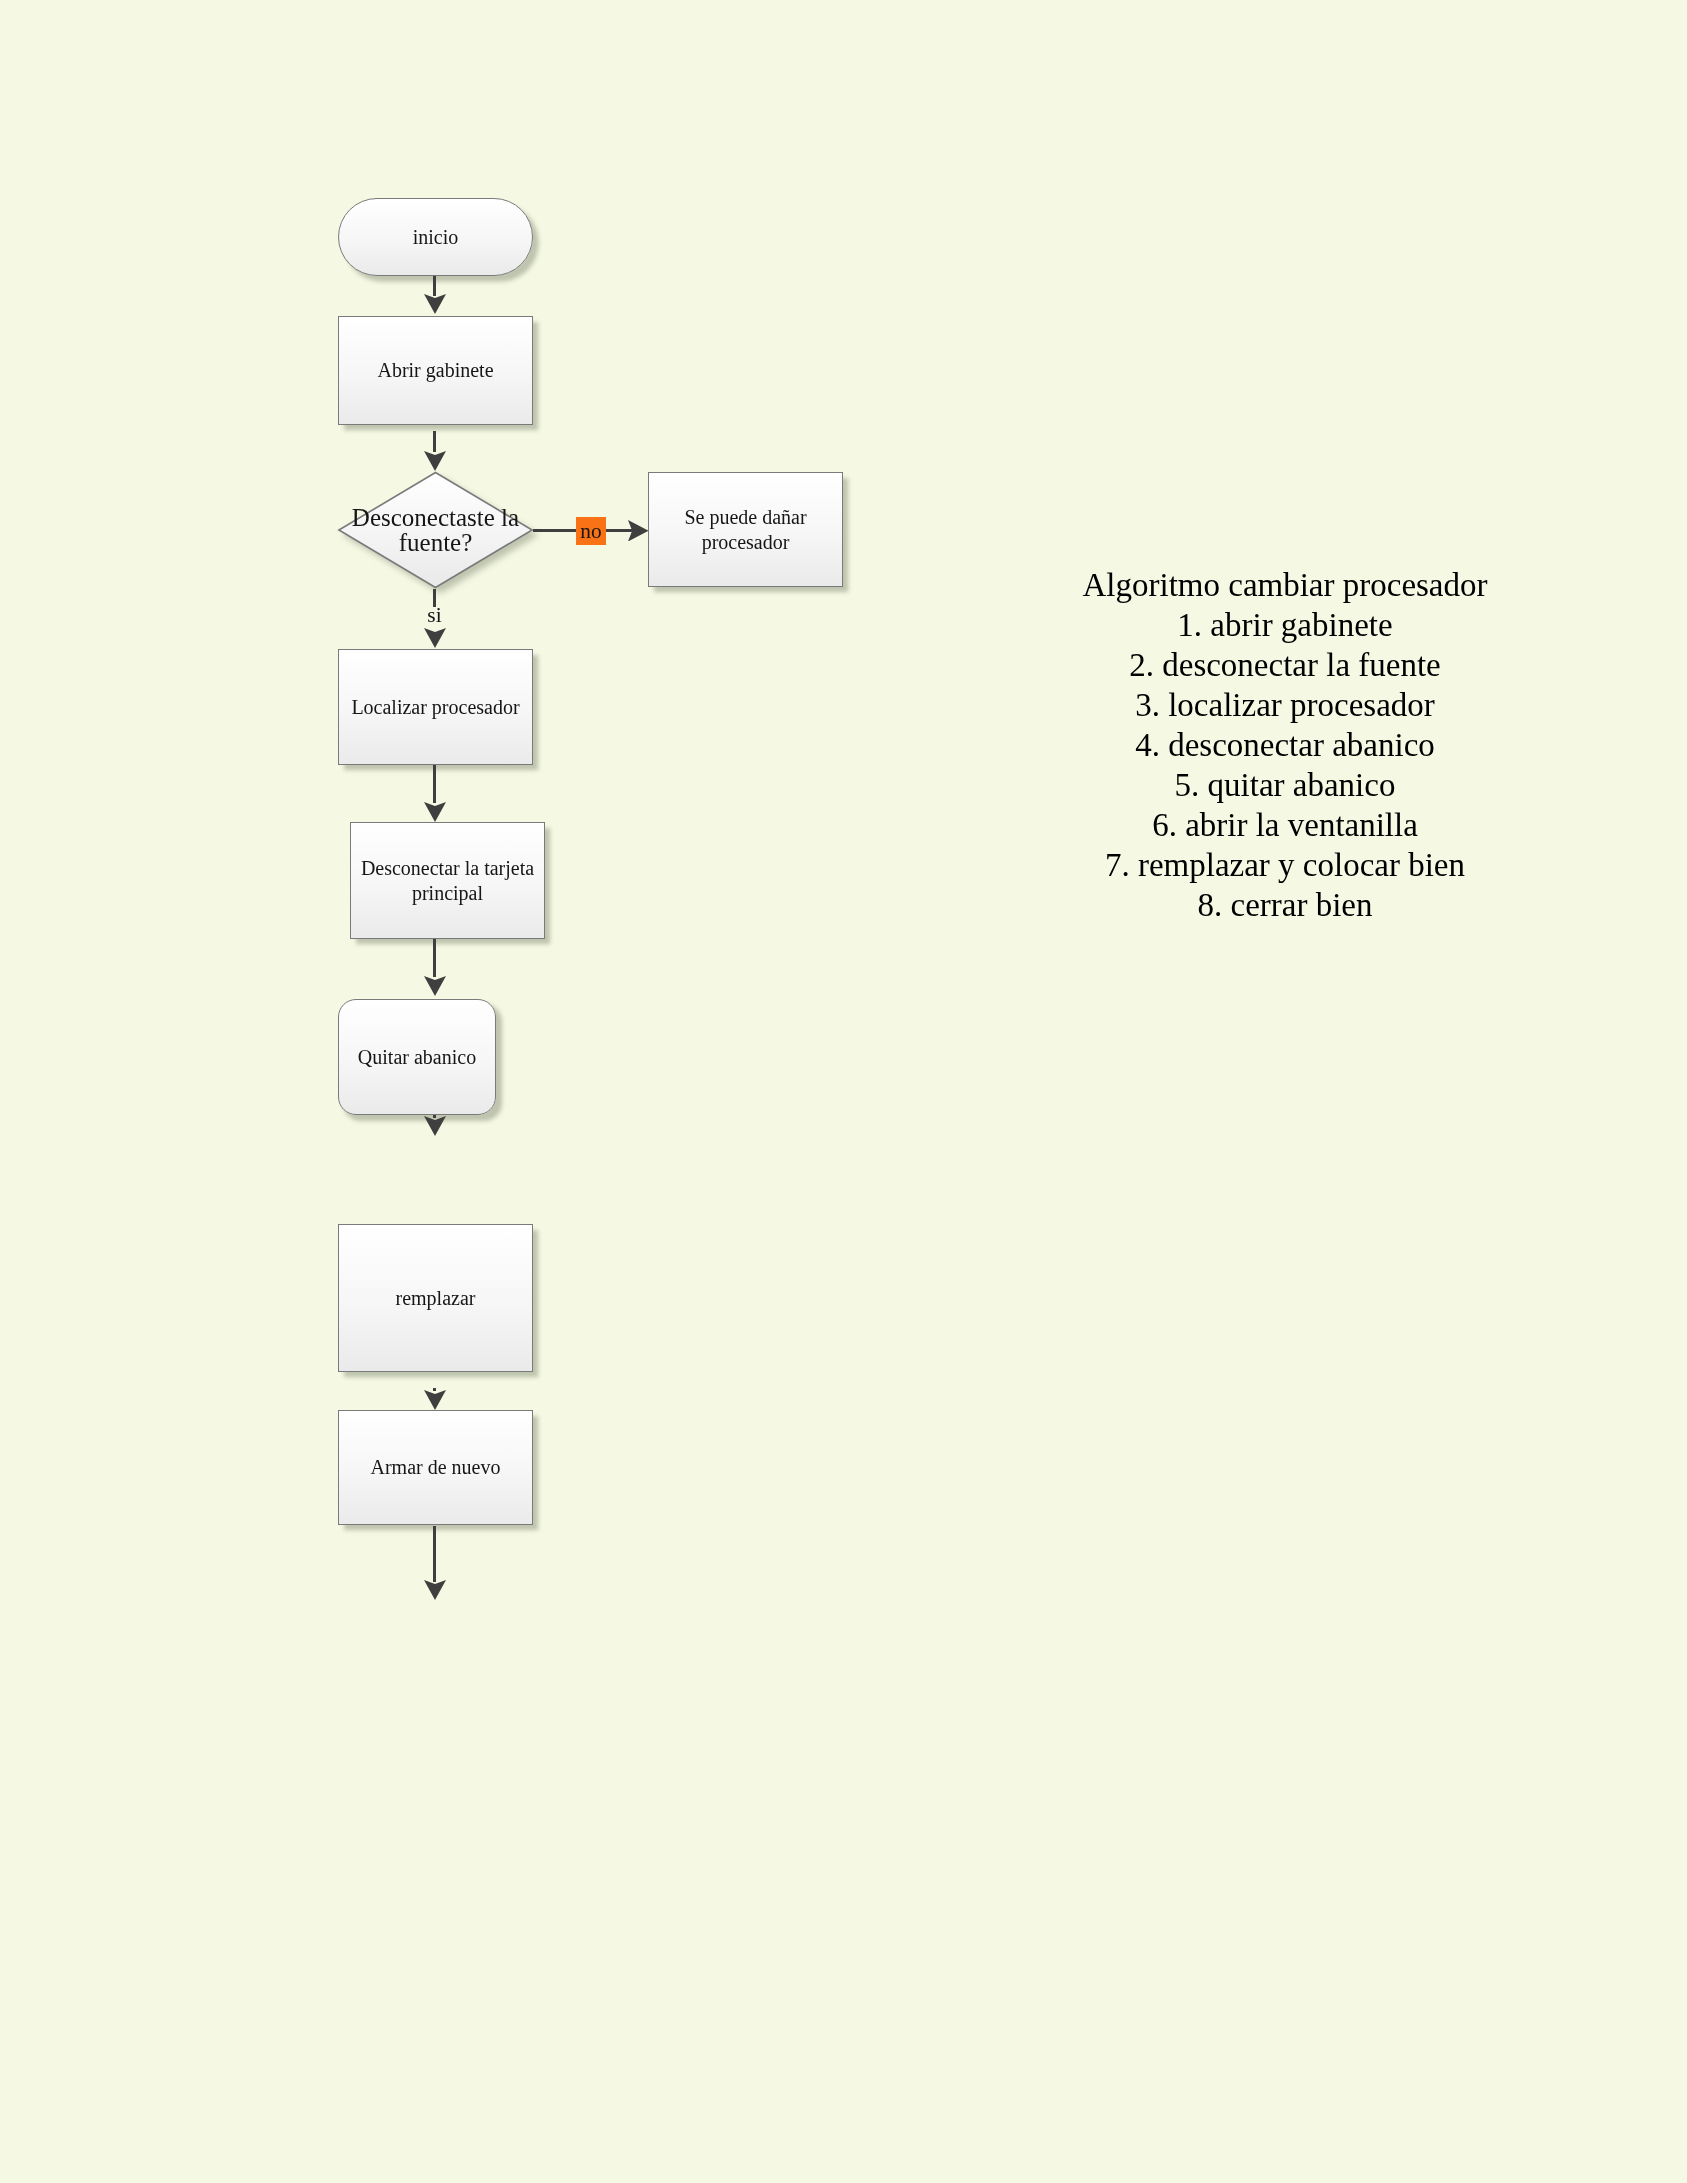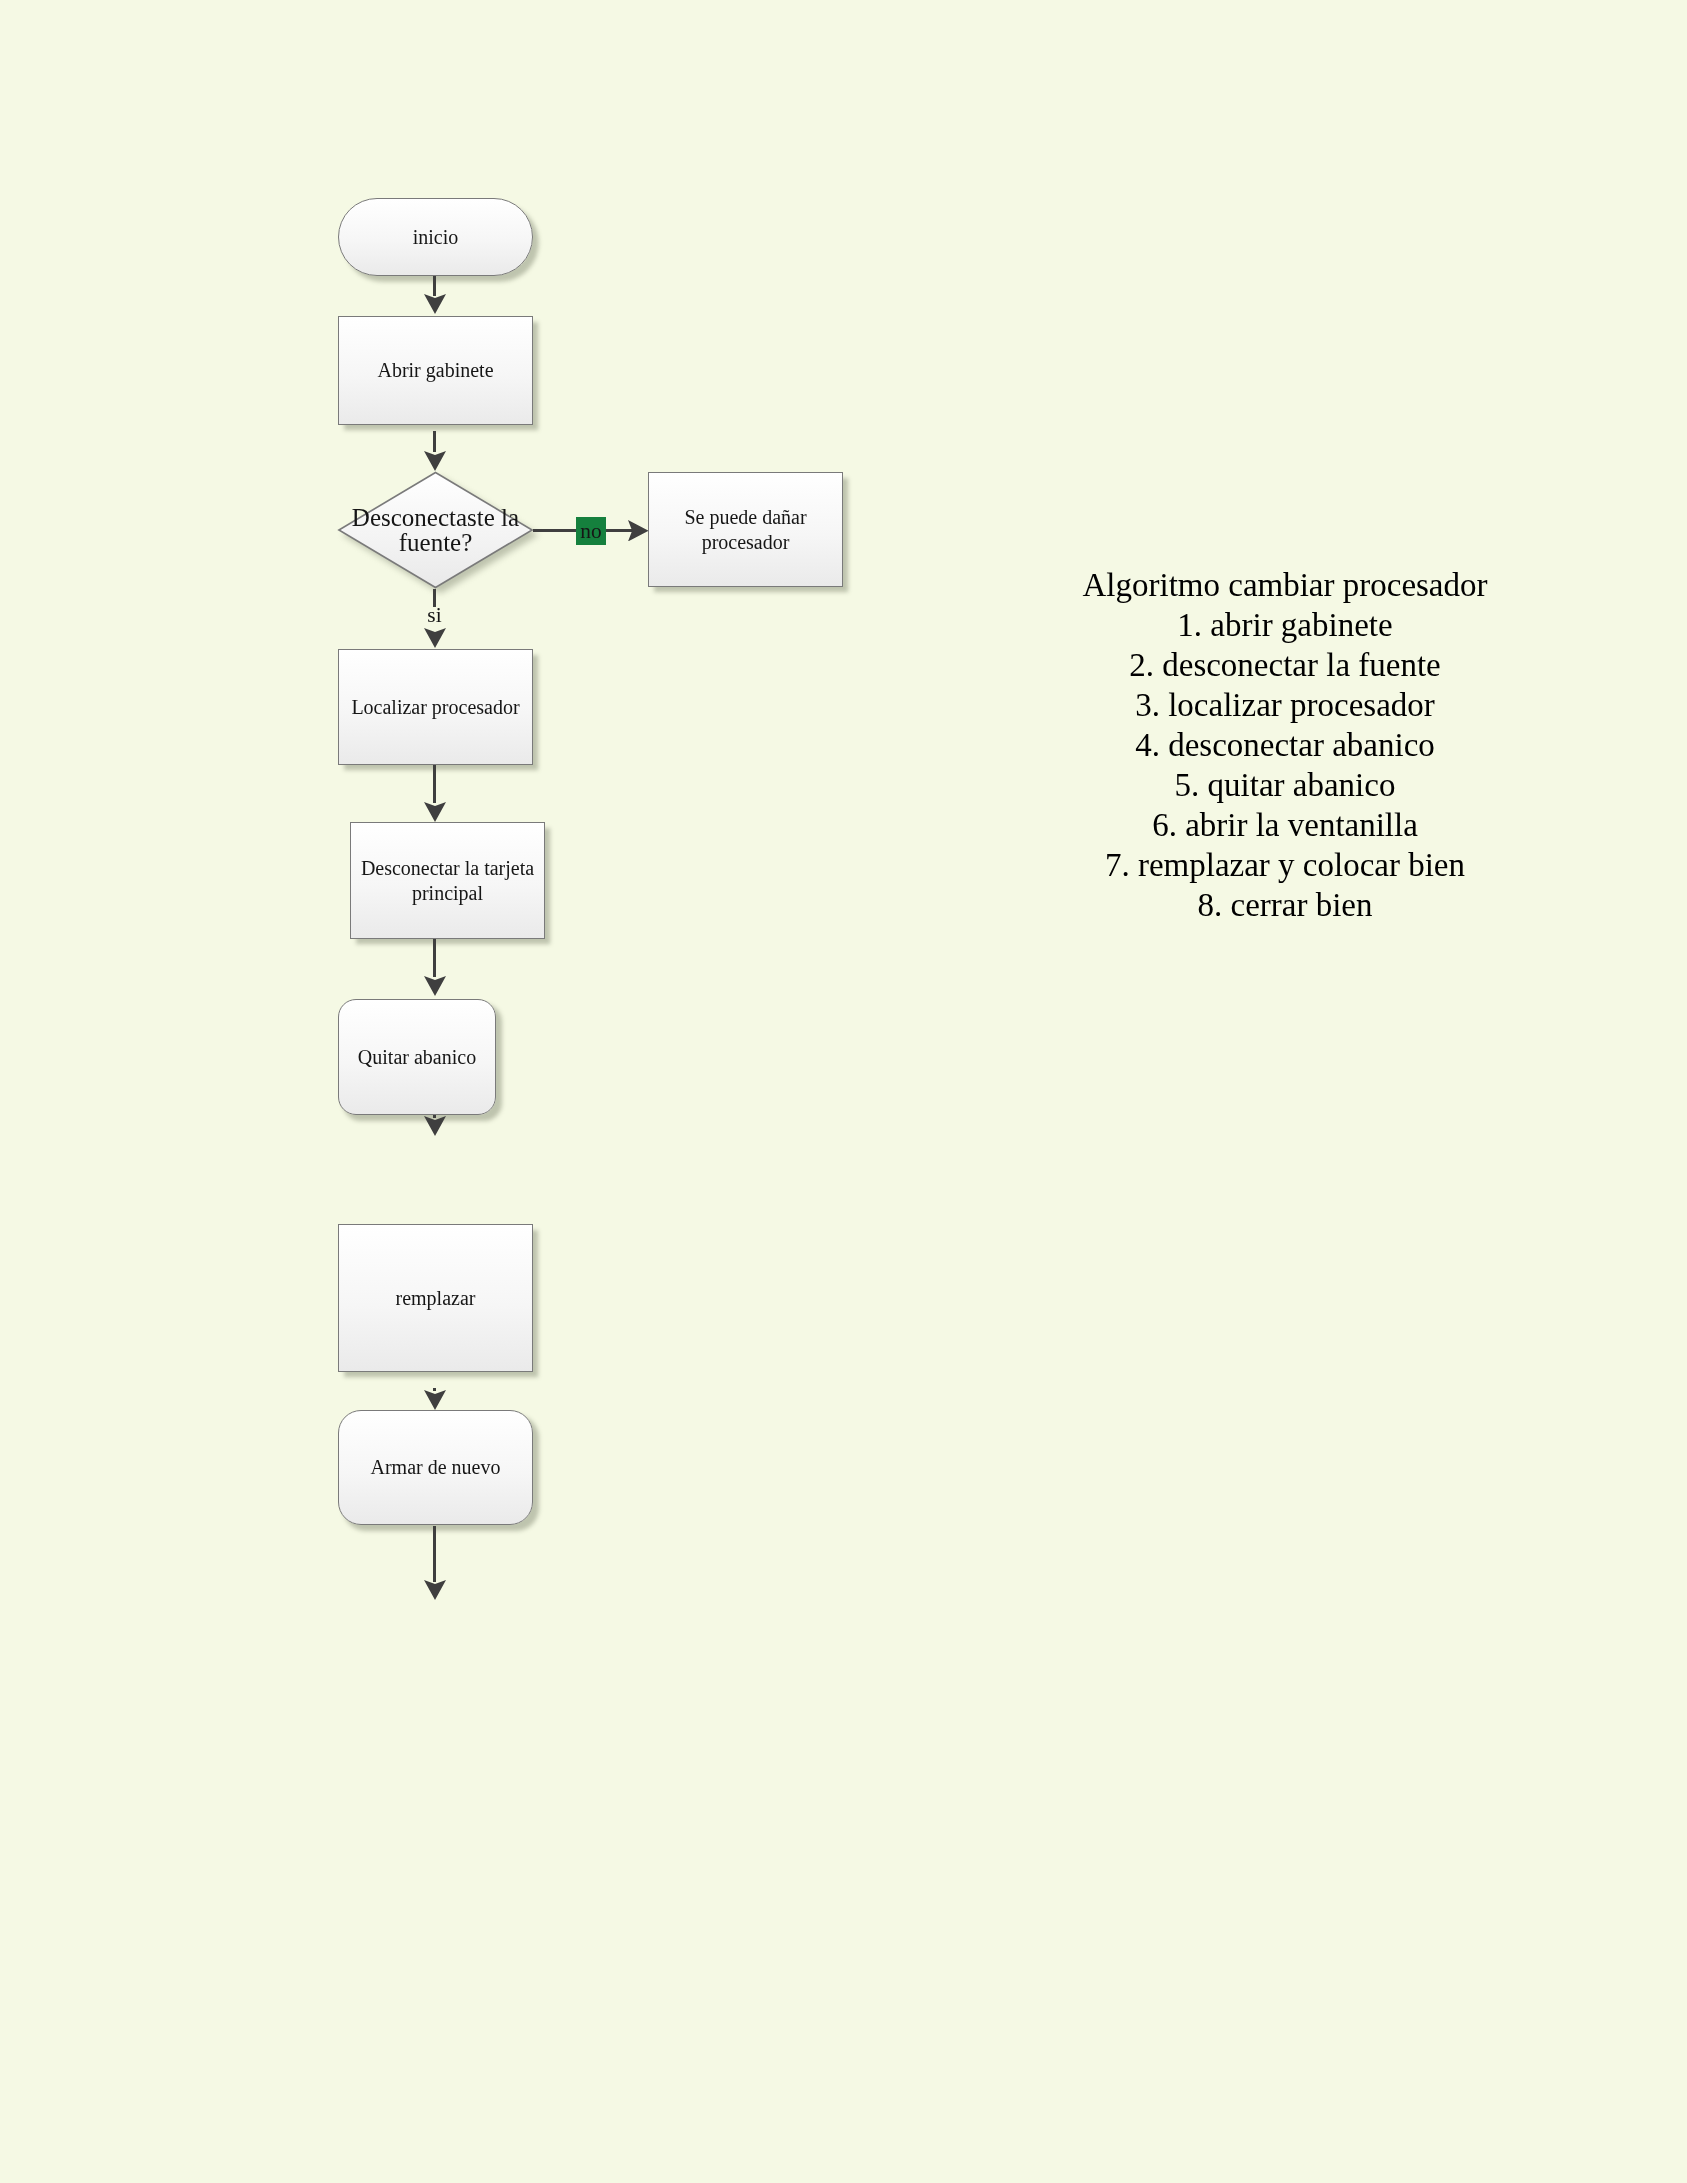--- a/index.html
+++ b/index.html
@@ -38,21 +38,21 @@
     clip-path:polygon(0 0,50% 20%,100% 0,50% 100%);
   }
   .head-right{
     position:absolute;width:20.6px;height:21.4px;background:#3f3f3f;
     clip-path:polygon(0 0,20% 50%,0 100%,100% 50%);
   }
   .edge-label{
     position:absolute;text-align:center;
     font-size:21.4px;line-height:28px;color:#161616;
   }
-  .edge-label.boxed{background:#15803d;}
+  .edge-label.boxed{background:#f97316;}
   
   #algorithm{
     position:absolute;left:873px;top:565px;width:824px;
     text-align:center;color:#000;
     font-size:33px;line-height:40px;
   }
 </style>
 </head>
 <body>
 
@@ -109,21 +109,21 @@
 
 
   <div class="vline" style="top:1251px;height:2.5px;"></div>
   <div class="head-down" style="top:1252px;"></div>
 
   <div class="node" style="left:338px;top:1224px;width:195px;height:148px;">remplazar</div>
 
   <div class="vline" style="top:1388px;height:3.3px;"></div>
   <div class="head-down" style="top:1390px;"></div>
 
-  <div class="node" style="left:338px;top:1410px;width:195px;height:115px;border-radius:23px;">Armar de nuevo</div>
+  <div class="node" style="left:338px;top:1410px;width:195px;height:115px;">Armar de nuevo</div>
 
   <div class="vline" style="top:1526px;height:56px;"></div>
   <div class="head-down" style="top:1580px;"></div>
 
 
   <div id="algorithm">
     <div>Algoritmo cambiar procesador</div>
     <div>1. abrir gabinete</div>
     <div>2. desconectar la fuente</div>
     <div>3. localizar procesador</div>

